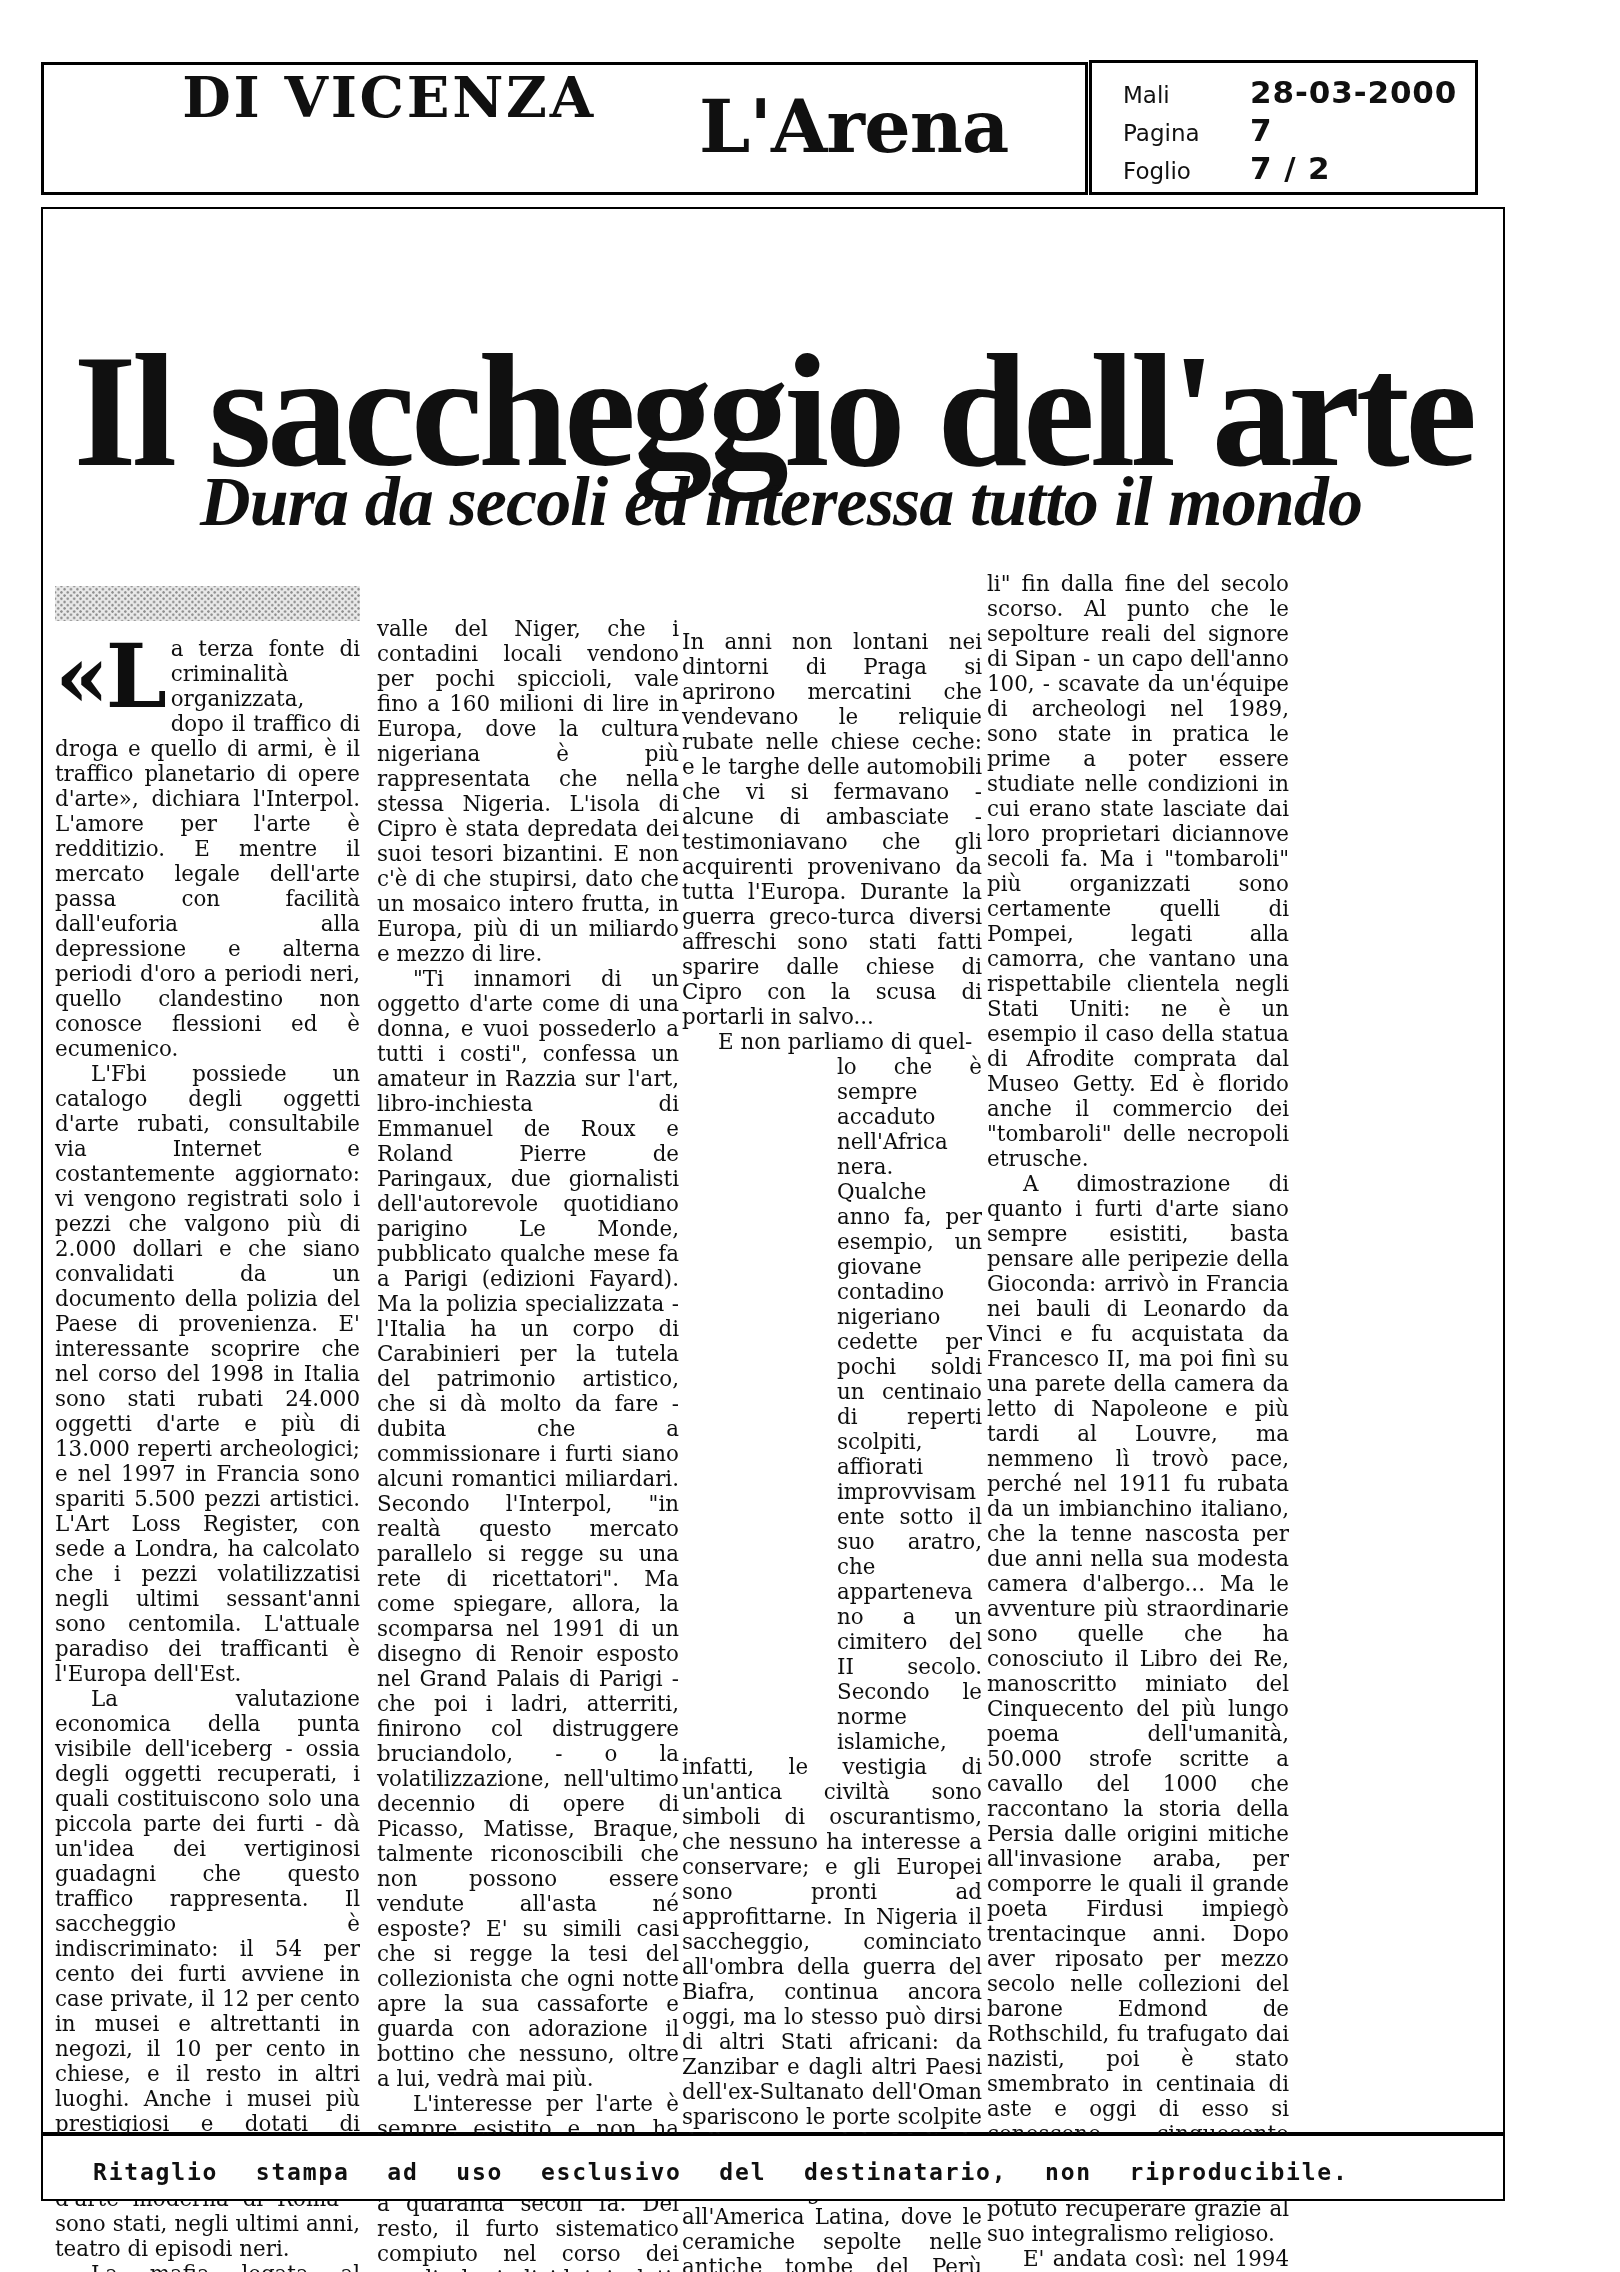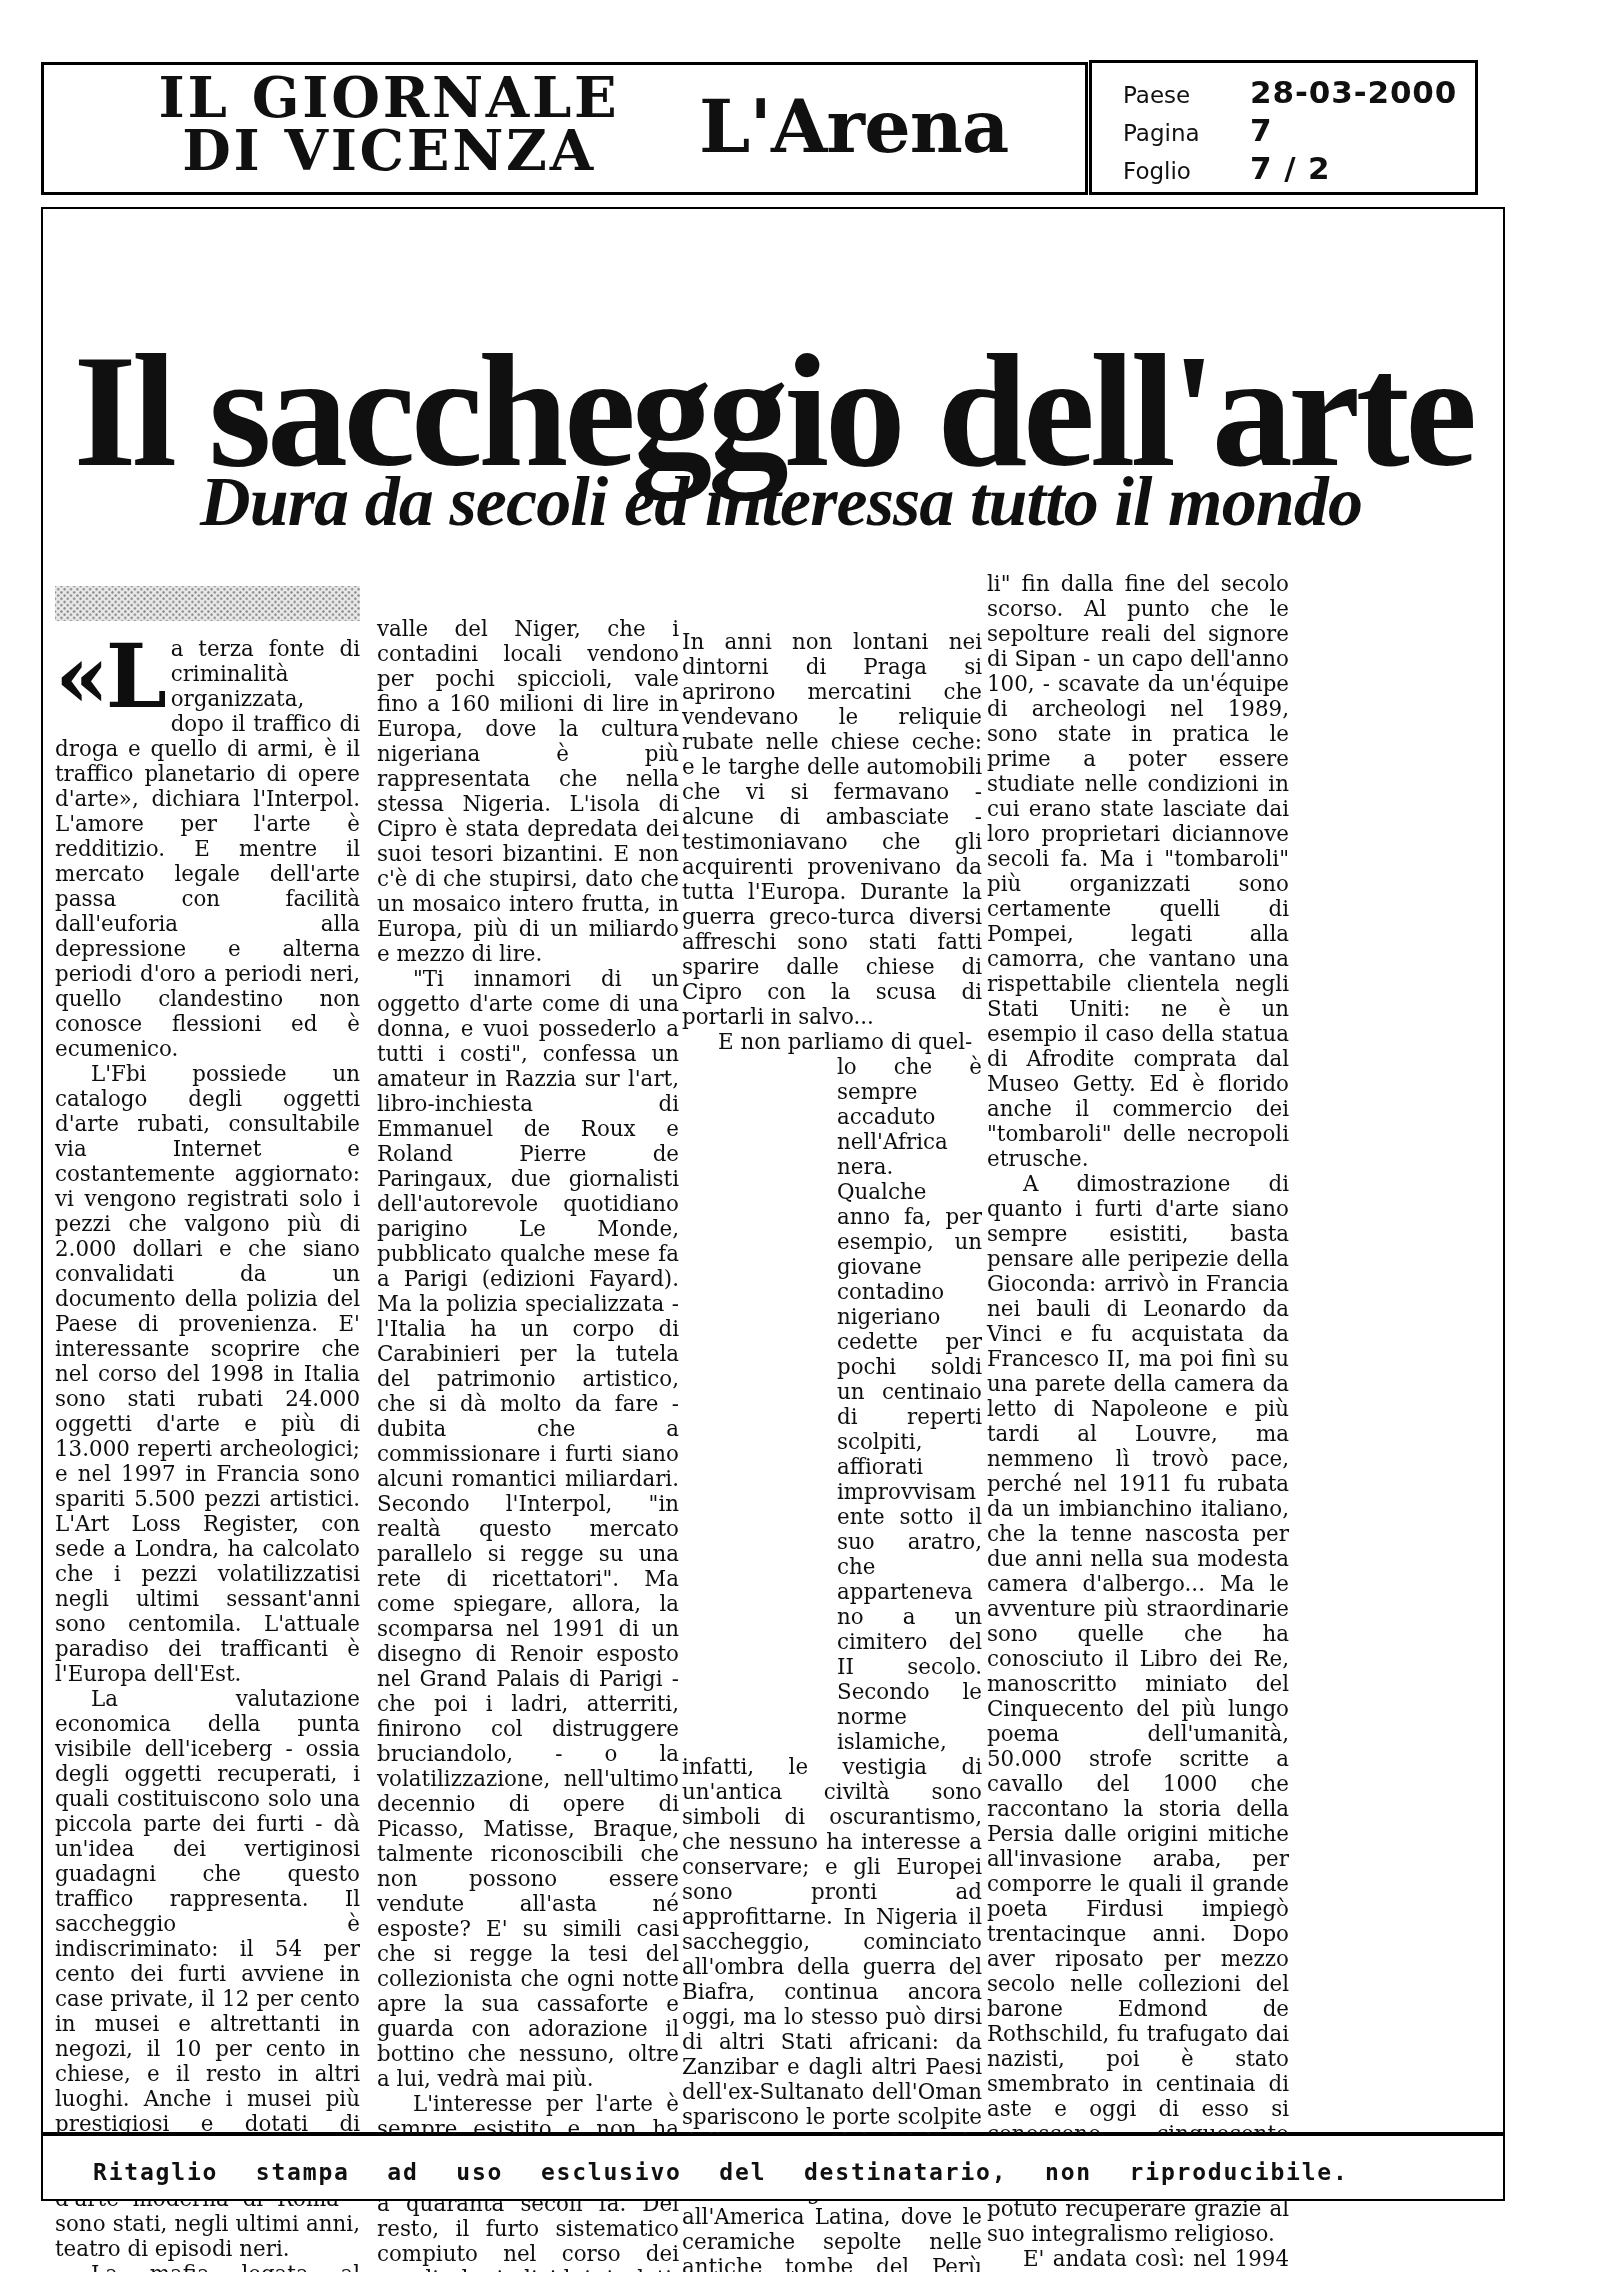--- a/index.html
+++ b/index.html
@@ -50,29 +50,28 @@
               background:#fff;display:flex;align-items:center;padding-left:50px;}
   .footer-text{font-family:"DejaVu Sans Mono",monospace;font-weight:bold;font-size:23px;letter-spacing:1.8px;word-spacing:22px;margin-top:8px;}
 </style>
 </head>
 <body>
 
 <div class="page">
 
   <div class="mast-box">
     <div class="mast-name">
-      <div>IL GIORNALE</div>
       <div>DI VICENZA</div>
     </div>
     <div class="mast-arena">L'Arena</div>
   </div>
 
   <div class="meta-box">
     <div class="meta-row">
-      <span class="meta-label">Paese</span>
+      <span class="meta-label">Mali</span>
       <span class="meta-value">28-03-2000</span>
     </div>
     <div class="meta-row">
       <span class="meta-label">Pagina</span>
       <span class="meta-value">7</span>
     </div>
     <div class="meta-row">
       <span class="meta-label">Foglio</span>
       <span class="meta-value">7 / 2</span>
     </div>

